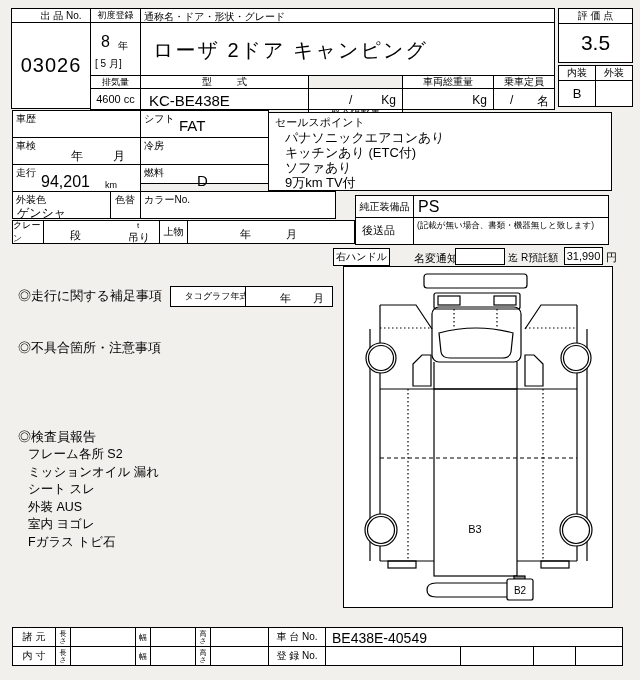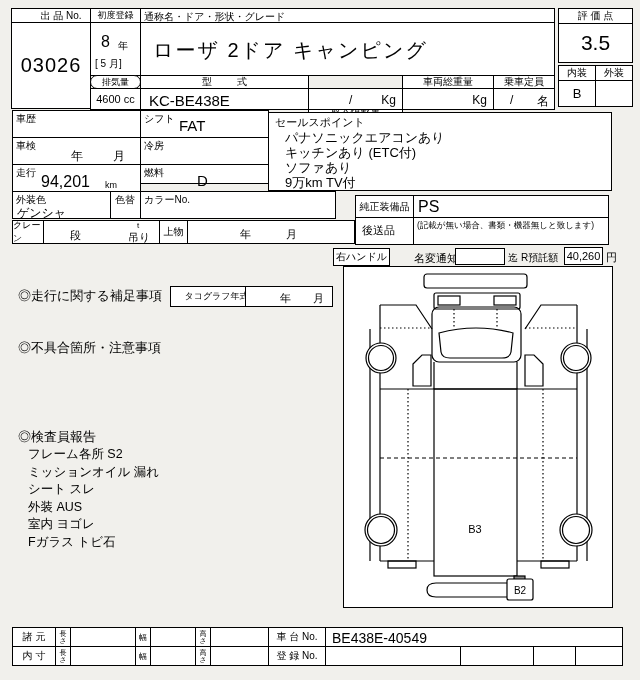--- a/index.html
+++ b/index.html
@@ -27,21 +27,21 @@
     <span class="txt" style="left:4px;top:34px;font-size:10px;">[ 5 月]</span>
   </div>
 
   <div class="cell" style="left:140px;top:8px;width:415px;height:15px;">
     <span class="tl">通称名・ドア・形状・グレード</span>
   </div>
   <div class="cell" style="left:140px;top:22px;width:415px;height:54px;">
     <span class="txt" style="left:12px;top:14px;font-size:20px;letter-spacing:2px;">ローザ 2ドア キャンピング</span>
   </div>
 
-  <div class="cell flex" style="left:90px;top:75px;width:51px;height:14px;font-size:9px;border-radius:7px;">排気量</div>
+  <div class="cell flex" style="left:90px;top:75px;width:51px;height:14px;font-size:9px;">排気量</div>
   <div class="cell flex" style="left:90px;top:88px;width:51px;height:22px;font-size:11px;">4600 cc</div>
 
   <div class="cell flex" style="left:140px;top:75px;width:169px;height:14px;font-size:10px;white-space:pre;">型         式</div>
   <div class="cell" style="left:140px;top:88px;width:169px;height:22px;">
     <span class="txt" style="left:8px;top:3px;font-size:15px;">KC-BE438E</span>
   </div>
 
   <div class="cell flex" style="left:308px;top:75px;width:95px;height:14px;font-size:10px;margin-top:28px;">最大積載量</div>
   <div class="cell" style="left:308px;top:88px;width:95px;height:22px;">
     <span class="txt" style="left:40px;top:4px;font-size:12px;">/</span>
@@ -130,21 +130,21 @@
   <div class="cell" style="left:187px;top:220px;width:168px;height:24px;">
     <span class="txt" style="left:52px;top:6px;font-size:11px;">年</span>
     <span class="txt" style="left:98px;top:6px;font-size:11px;">月</span>
   </div>
 
   <div class="cell flex" style="left:333px;top:248px;width:57px;height:18px;font-size:10px;">右ハンドル</div>
   <span class="txt" style="left:414px;top:251px;font-size:11px;">名変通知</span>
   <div class="cell" style="left:455px;top:248px;width:50px;height:17px;"></div>
   <span class="txt" style="left:508px;top:251px;font-size:10px;">迄</span>
   <span class="txt" style="left:521px;top:251px;font-size:10px;">R預託額</span>
-  <div class="cell flex" style="left:564px;top:247px;width:39px;height:18px;font-size:11px;">40,260</div>
+  <div class="cell flex" style="left:564px;top:247px;width:39px;height:18px;font-size:11px;">31,990</div>
   <span class="txt" style="left:606px;top:250px;font-size:11px;">円</span>
 
   <span class="txt" style="left:18px;top:287px;font-size:13px;">◎走行に関する補足事項</span>
   <div class="cell flex" style="left:170px;top:286px;width:93px;height:21px;font-size:9px;">タコグラフ年式</div>
   <div class="cell" style="left:245px;top:286px;width:88px;height:21px;">
     <span class="txt" style="left:34px;top:4px;font-size:11px;">年</span>
     <span class="txt" style="right:8px;top:4px;font-size:11px;">月</span>
   </div>
 
   <span class="txt" style="left:18px;top:339px;font-size:13px;">◎不具合箇所・注意事項</span>

